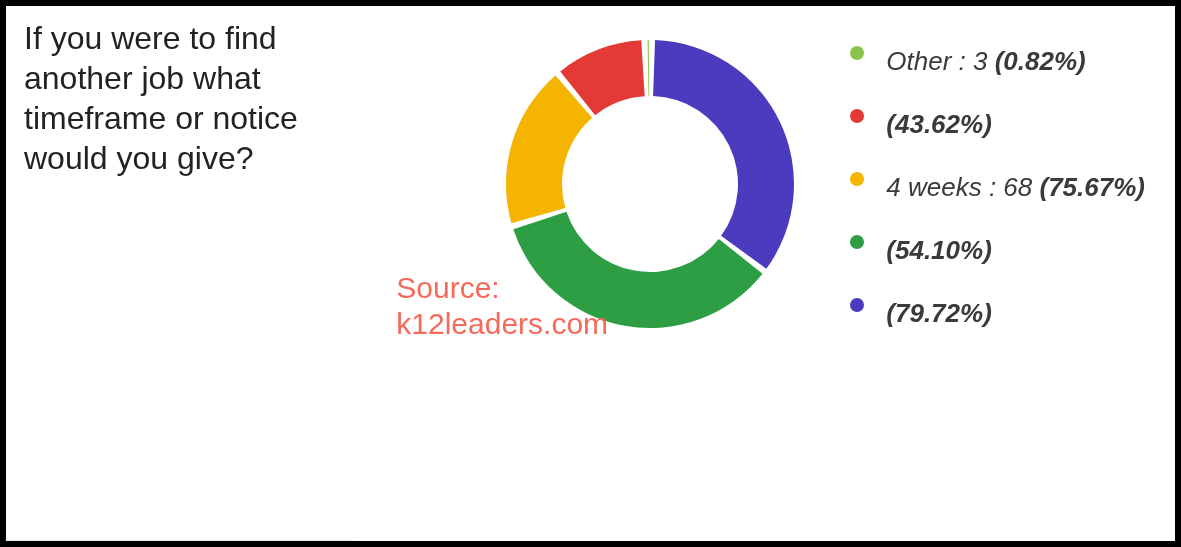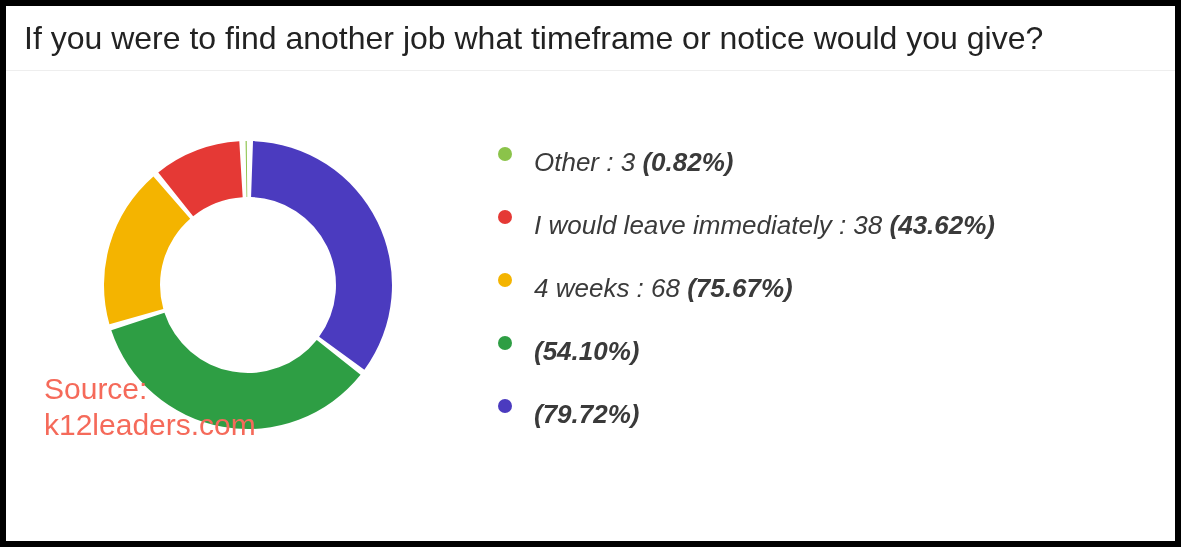--- a/index.html
+++ b/index.html
@@ -7,22 +7,21 @@
   body {
     font-family: -apple-system, BlinkMacSystemFont, "Segoe UI", Helvetica, Arial, sans-serif;
     background: #000;
     padding: 6px;
   }
   .frame {
     background: #fff;
     width: 100%;
     height: 100%;
     display: flex;
-    flex-direction: column;
-    gap: 36px;
+    flex-direction: row;
   }
   .title-row {
     padding: 12px 18px 12px 18px;
     border-bottom: 1px solid #eee;
   }
   .title {
     font-size: 32px;
     font-weight: 500;
     color: #222;
     line-height: 1.25;
@@ -31,21 +30,21 @@
     flex: 1;
     display: flex;
     align-items: flex-start;
     padding: 10px 30px 10px 20px;
     position: relative;
   }
   .chart-col {
     width: 420px;
     display: flex;
     flex-direction: column;
-    align-items: center;
+    align-items: flex-end;
     position: relative;
     margin-left: 12px;
   }
   .donut-wrap {
     width: 320px;
     height: 320px;
     margin-top: 8px;
   }
   .source {
     position: absolute;
@@ -107,21 +106,20 @@
     </div>
 
     <div class="legend-col">
       <div class="legend-item">
         <span class="bullet" style="background:#8bc34a"></span>
         <span class="legend-label">Other : 3 </span>
         <span class="legend-pct">(0.82%)</span>
       </div>
       <div class="legend-item">
         <span class="bullet" style="background:#e53935"></span>
-        <span class="legend-label">I would leave immediately : 38 </span>
         <span class="legend-pct">(43.62%)</span>
       </div>
       <div class="legend-item">
         <span class="bullet" style="background:#f4b400"></span>
         <span class="legend-label">4 weeks : 68 </span>
         <span class="legend-pct">(75.67%)</span>
       </div>
       <div class="legend-item">
         <span class="bullet" style="background:#2e9e44"></span>
         <span class="legend-pct">(54.10%)</span>

